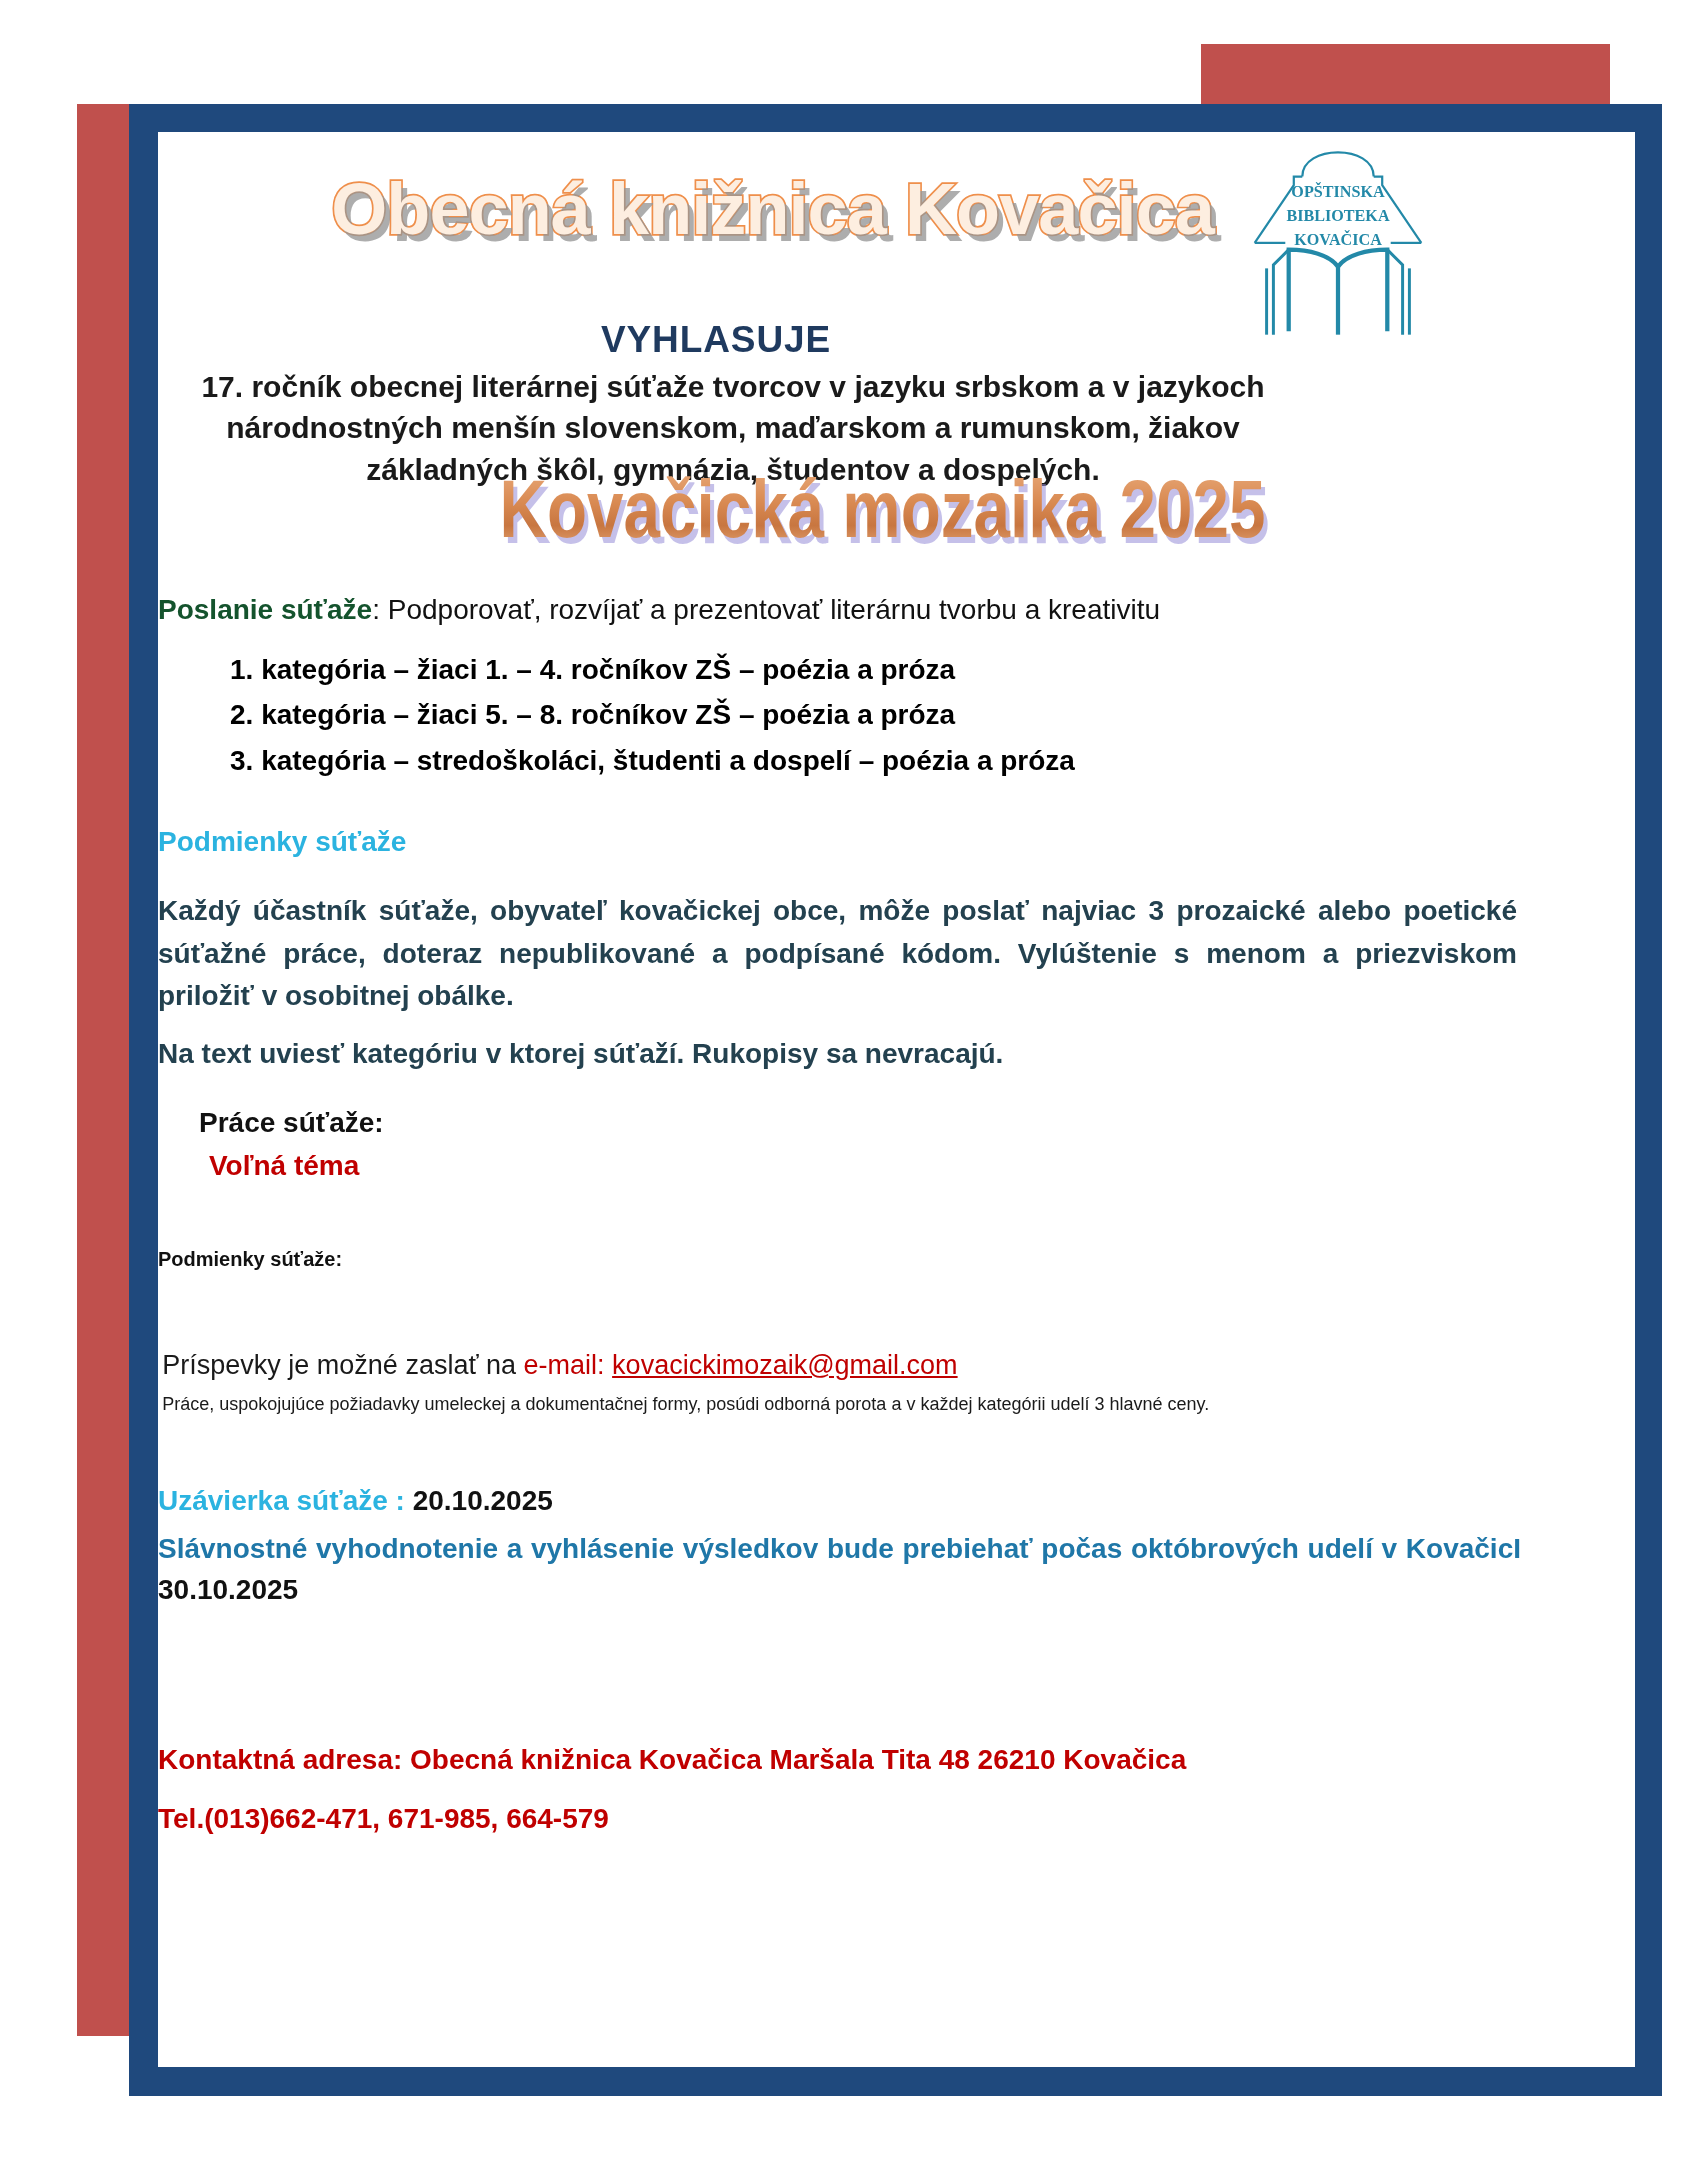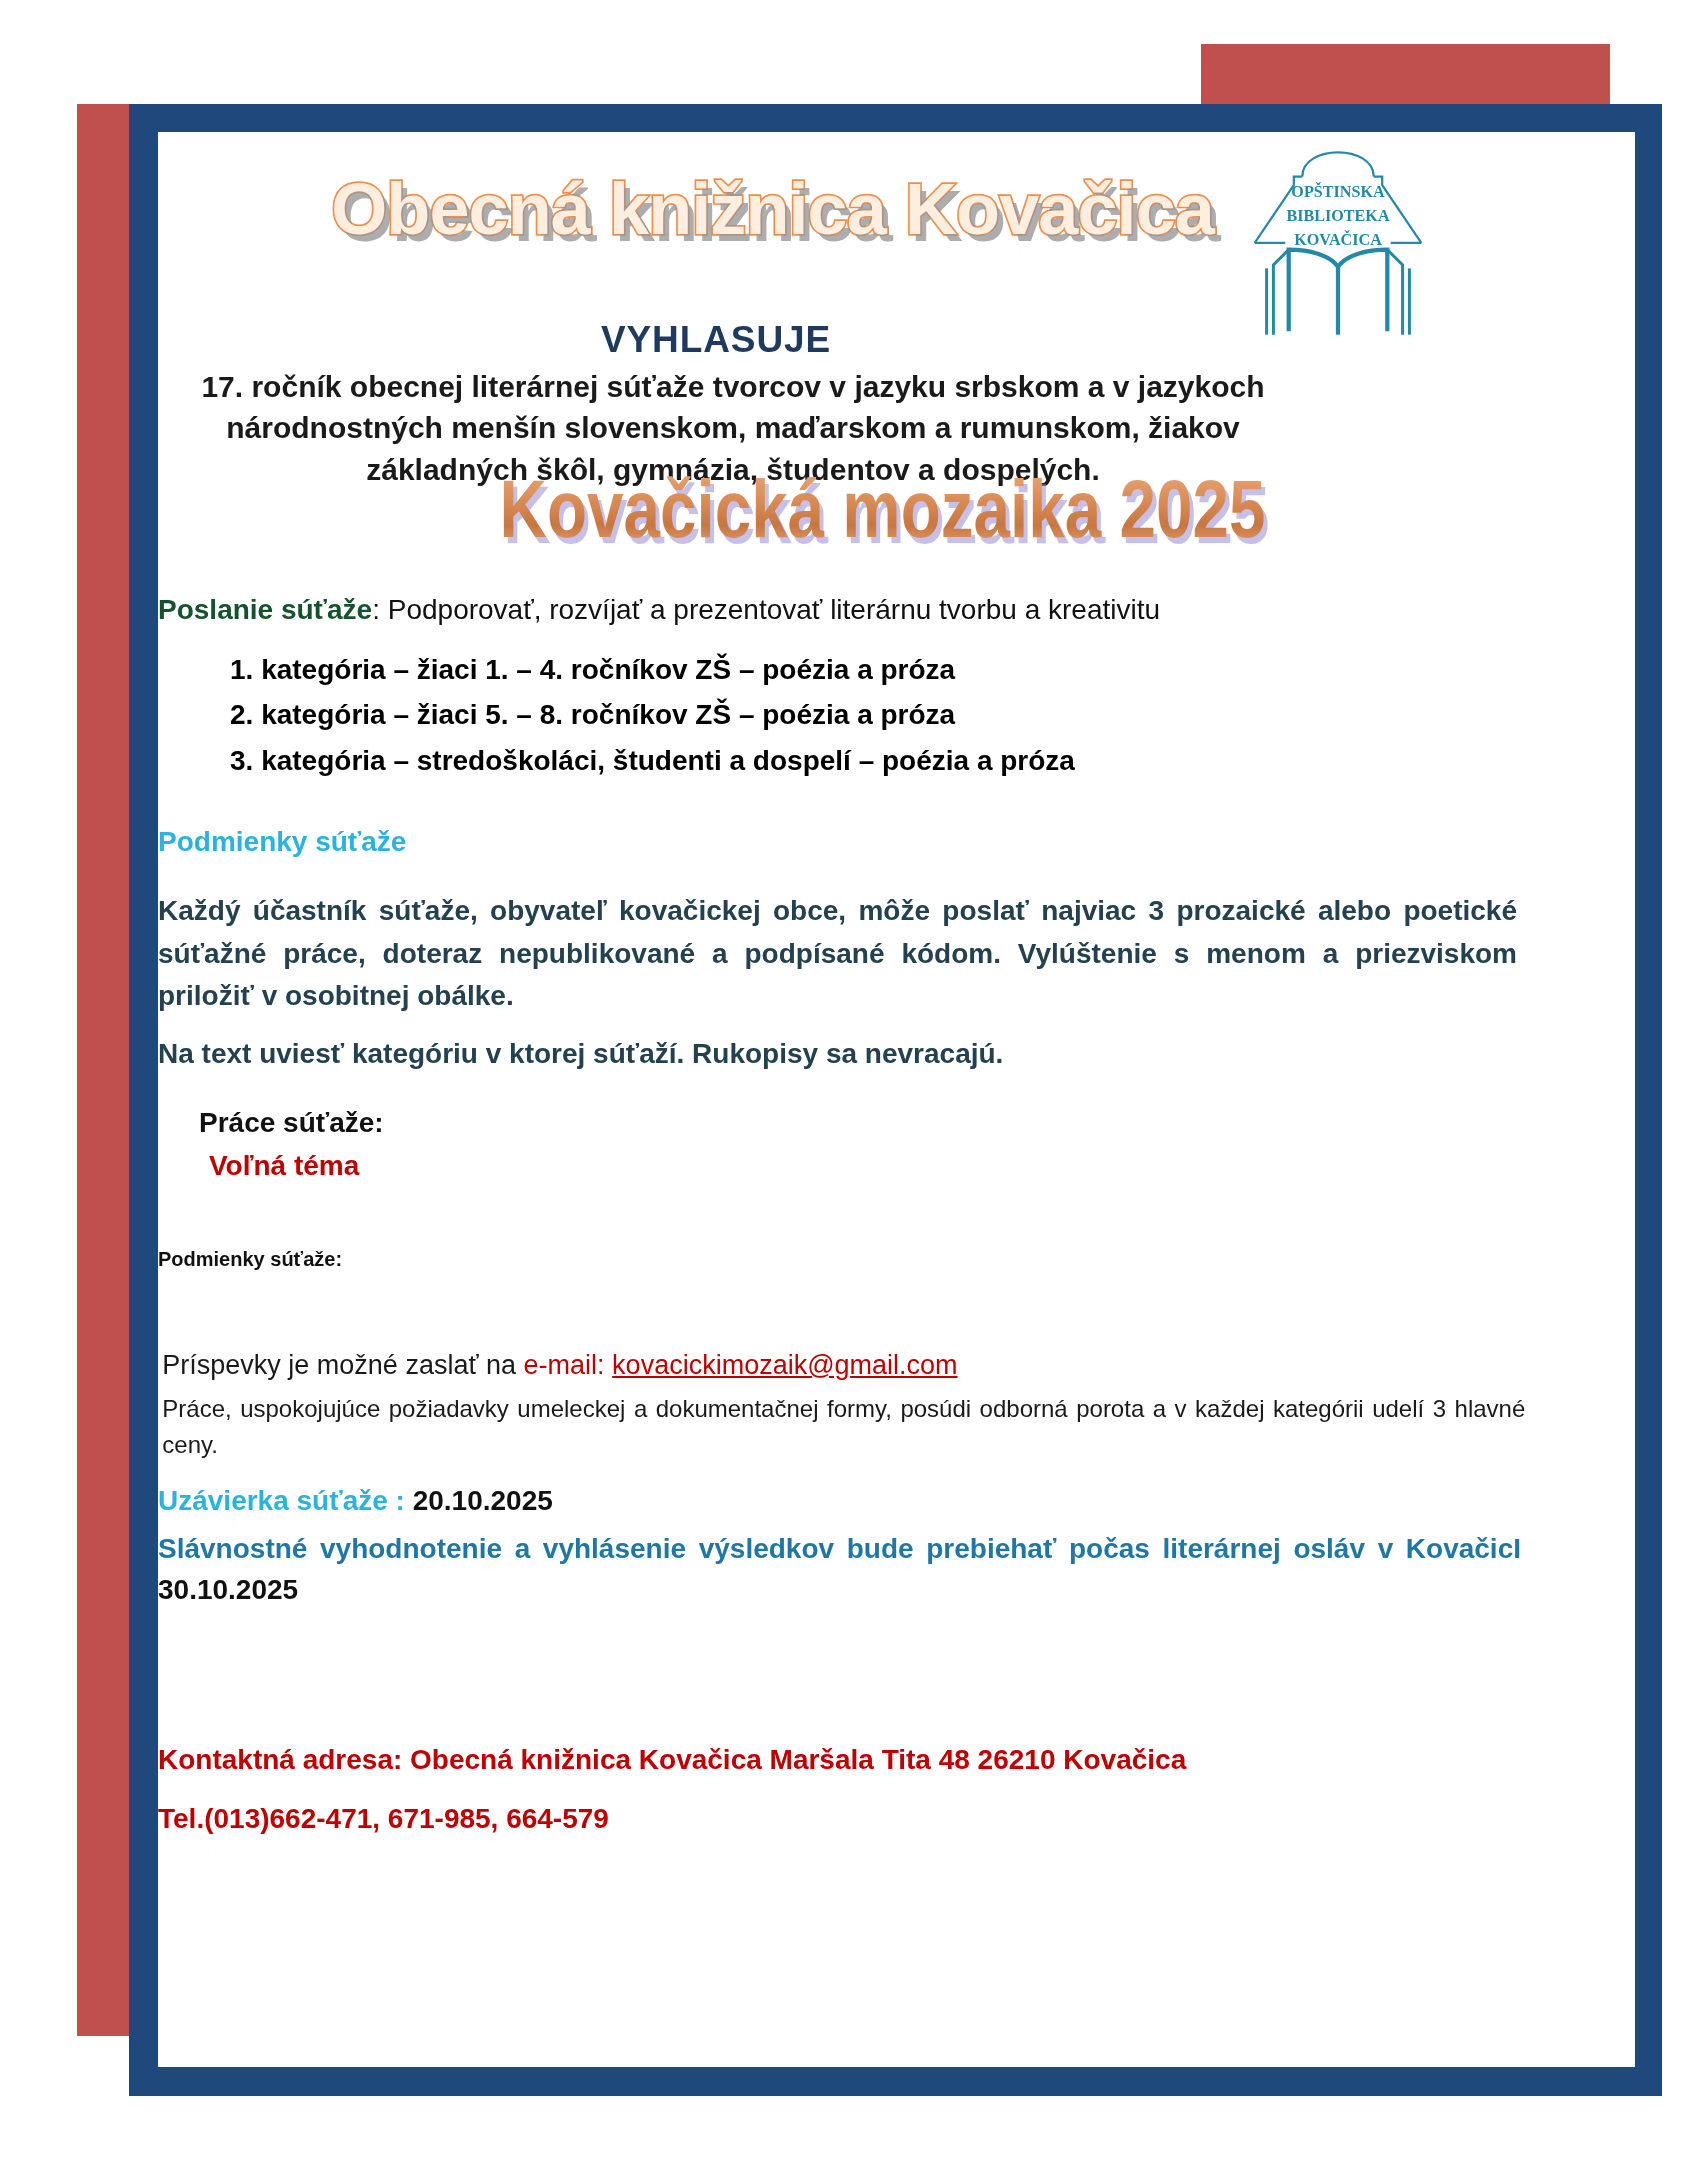--- a/index.html
+++ b/index.html
@@ -238,21 +238,21 @@
   .submit-line .email-lbl { color: #c00000; }
   .submit-line .email {
     color: #c00000;
     text-decoration: underline;
   }
   .jury-para {
     position: absolute;
     left: 4.3px;
     top: 1259px;
     width: 1363px;
-    font-size: 24px;
+    font-size: 18px;
     color: #1a1a1a;
     text-align: justify;
     text-align-last: left;
     line-height: 1.48;
   }
 
   .deadline {
     position: absolute;
     left: 0px;
     top: 1353px;
@@ -371,21 +371,21 @@
       <span>Príspevky je možné zaslať na </span><span class="email-lbl">e-mail: </span><span class="email">kovacickimozaik@gmail.com</span>
     </div>
 
     <div class="jury-para">Práce, uspokojujúce požiadavky umeleckej a dokumentačnej formy, posúdi odborná porota a v každej kategórii udelí 3 hlavné ceny.</div>
 
     <div class="deadline">
       <span class="lbl">Uzávierka súťaže : </span><span class="val">20.10.2025</span>
     </div>
 
     <div class="ceremony">
-      <span>Slávnostné vyhodnotenie a vyhlásenie výsledkov bude prebiehať počas literárnej osláv v KovačicI </span><span class="date">30.10.2025</span>
+      <span>Slávnostné vyhodnotenie a vyhlásenie výsledkov bude prebiehať počas októbrových udelí v KovačicI </span><span class="date">30.10.2025</span>
     </div>
 
     <div class="contact">Kontaktná adresa: Obecná knižnica Kovačica Maršala Tita 48 26210 Kovačica</div>
     <div class="contact-tel">Tel.(013)662-471, 671-985, 664-579</div>
 
   </div>
 </div>
 
 
 </body></html>

